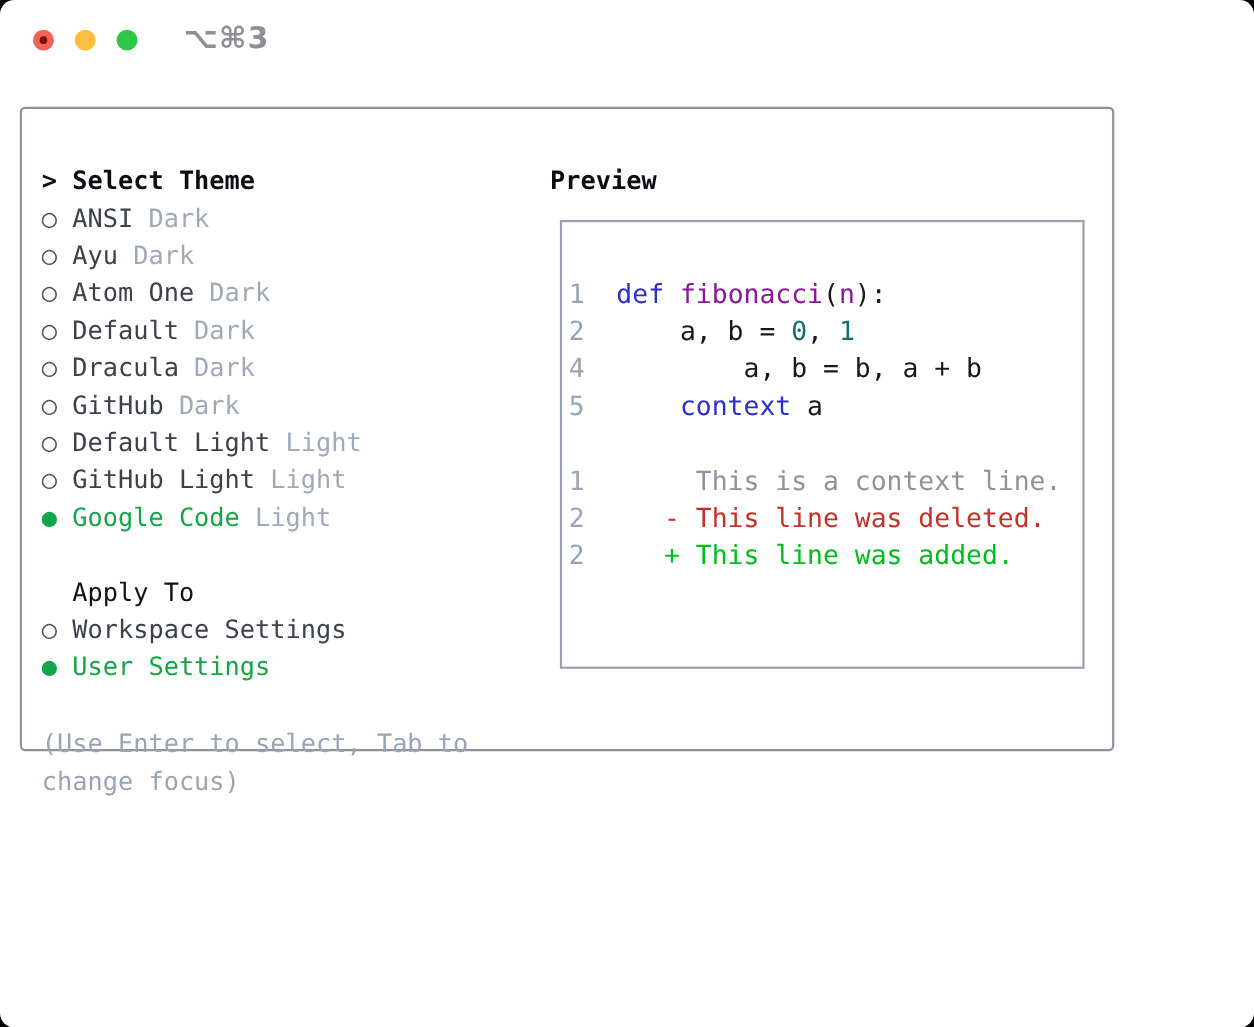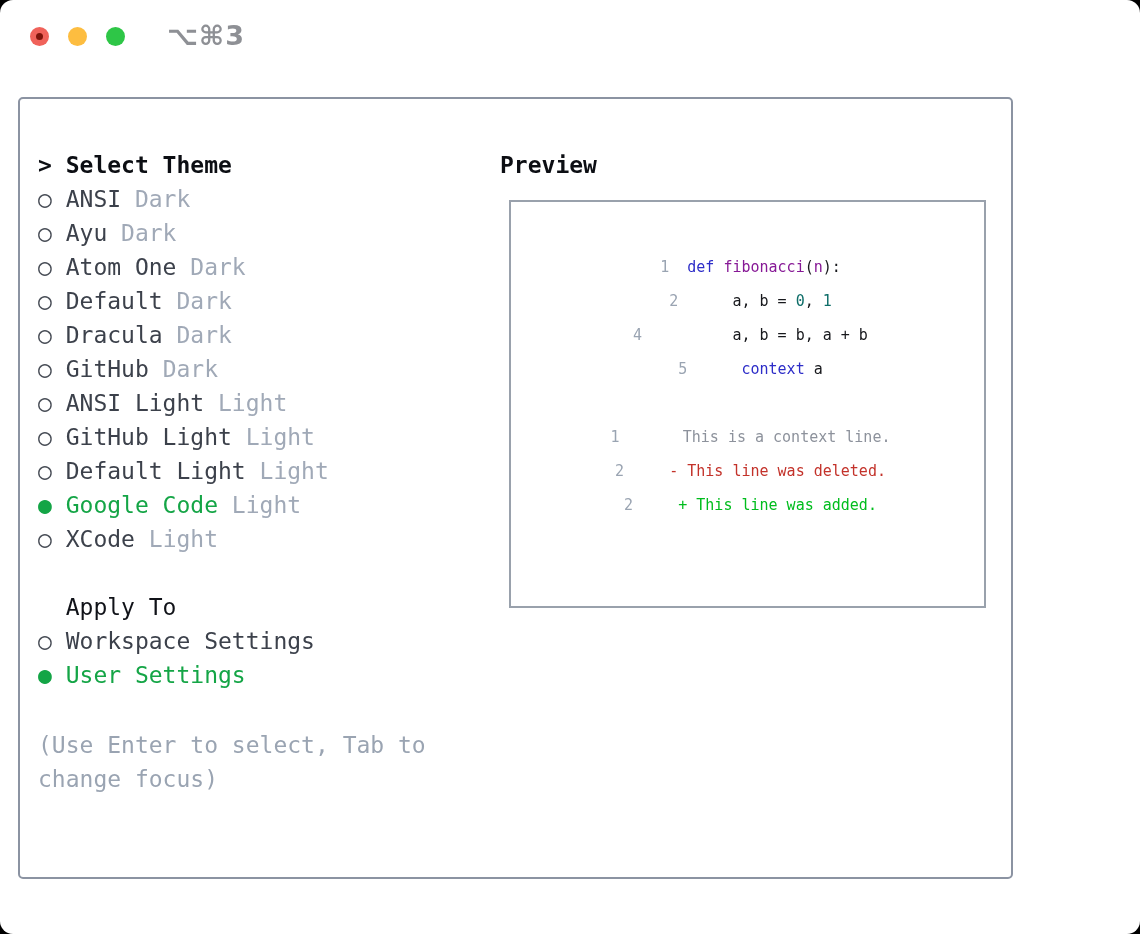--- a/index.html
+++ b/index.html
@@ -19,21 +19,21 @@
   .light .dot{position:absolute;left:6px;top:6px;width:7px;height:7px;border-radius:50%;background:#7d140b;}
   .light.yellow{background:#fdbd40;}
   .light.green{background:#2ec647;}
   .win-title{
     position:absolute;left:167px;top:20px;
     font-family:"DejaVu Sans","Liberation Sans",sans-serif;
     font-size:27px;font-weight:700;color:#8e9095;letter-spacing:1px;
   }
   
   .panel{
-    position:absolute;left:18px;top:97px;width:995px;height:782px;
+    position:absolute;left:18px;top:97px;width:995px;height:586px;
     border:2px solid #8b93a2;border-radius:5px;background:#fff;box-sizing:border-box;
   }
   .left-col{position:absolute;left:18px;top:49px;font-size:23px;line-height:34px;}
   .row{height:34px;display:block;white-space:pre;}
   .row .marker{display:inline-block;width:2ch;color:#4a4f58;}
   .row .tname{color:#3c414b;}
   .row .tvariant{color:#a0a9b7;margin-left:1ch;}
   .row.selected .marker,.row.selected .tname{color:#14a546;}
   .hdr-row{height:34px;white-space:pre;font-weight:700;color:#0c0e13;}
   .hdr-row .prompt{display:inline-block;width:2ch;}
@@ -41,21 +41,21 @@
   .apply-hdr{height:34px;color:#101218;padding-left:2ch;white-space:pre;}
   .footer{margin-top:2px;color:#9aa4b2;}
   .footer div{height:34px;white-space:pre;}
   
   .preview-label{position:absolute;left:480px;top:49px;font-size:23px;line-height:34px;font-weight:700;color:#0c0e13;}
   .preview-box{
     position:absolute;left:489px;top:101px;width:477px;height:408px;
     border:2px solid #99a1ac;background:#fff;box-sizing:border-box;
     padding:48px 0 0 6px;overflow:hidden;
   }
-  .code-row{height:34px;line-height:34px;font-size:15px;white-space:pre;display:block;text-align:center;}
+  .code-row{height:34px;line-height:34px;font-size:24px;white-space:pre;display:block;}
   .lnum{display:inline-block;width:1ch;color:#9aa4b2;}
   .lcode{margin-left:2ch;}
   .tok-kw{color:#2d2dc8;}
   .tok-fn{color:#871996;}
   .tok-num{color:#0f6e69;}
   .tok-pl{color:#17181c;}
   .tok-ctx{color:#8d929c;}
   .tok-del{color:#c3322a;margin-top:20px;}
   .tok-add{color:#00bd1d;margin-top:33px;}
 </style>
@@ -77,25 +77,23 @@
   <div class="panel">
     <div class="left-col">
       <div class="hdr-row"><span class="prompt">&gt;</span><span>Select Theme</span></div>
       <div id="theme-list">
           <div class="row"><span class="marker">○</span><span class="tname">ANSI</span><span class="tvariant">Dark</span></div>
           <div class="row"><span class="marker">○</span><span class="tname">Ayu</span><span class="tvariant">Dark</span></div>
           <div class="row"><span class="marker">○</span><span class="tname">Atom One</span><span class="tvariant">Dark</span></div>
           <div class="row"><span class="marker">○</span><span class="tname">Default</span><span class="tvariant">Dark</span></div>
           <div class="row"><span class="marker">○</span><span class="tname">Dracula</span><span class="tvariant">Dark</span></div>
           <div class="row"><span class="marker">○</span><span class="tname">GitHub</span><span class="tvariant">Dark</span></div>
-          <div class="row"><span class="marker">○</span><span class="tname">ANSI Light</span><span class="tvariant">Light</span></div>
+          <div class="row"><span class="marker">○</span><span class="tname">Default Light</span><span class="tvariant">Light</span></div>
           <div class="row"><span class="marker">○</span><span class="tname">GitHub Light</span><span class="tvariant">Light</span></div>
-          <div class="row"><span class="marker">○</span><span class="tname">Default Light</span><span class="tvariant">Light</span></div>
           <div class="row selected"><span class="marker">●</span><span class="tname">Google Code</span><span class="tvariant">Light</span></div>
-          <div class="row"><span class="marker">○</span><span class="tname">XCode</span><span class="tvariant">Light</span></div>
         </div>
       <div class="blank-row"></div>
       <div class="apply-hdr">Apply To</div>
       <div id="apply-list">
           <div class="row"><span class="marker">○</span><span class="tname">Workspace Settings</span></div>
           <div class="row selected"><span class="marker">●</span><span class="tname">User Settings</span></div>
         </div>
       <div class="blank-row"></div>
       <div class="footer">
         <div>(Use Enter to select, Tab to</div>

